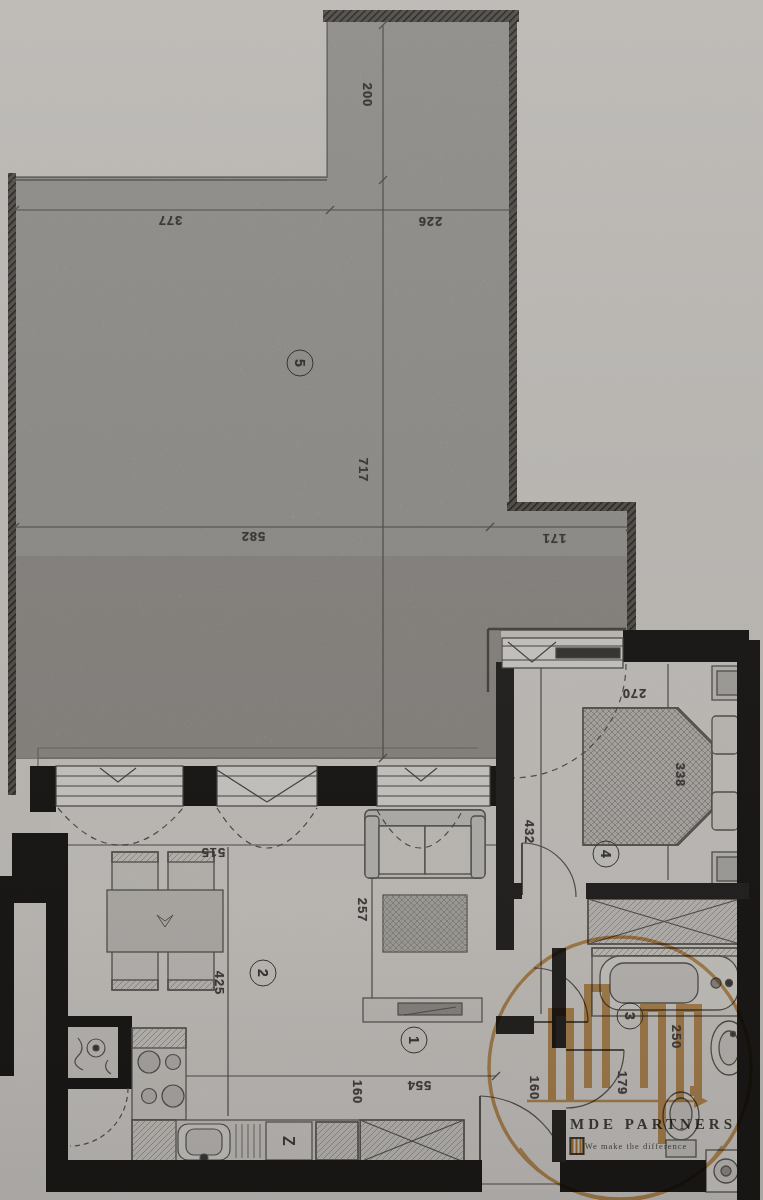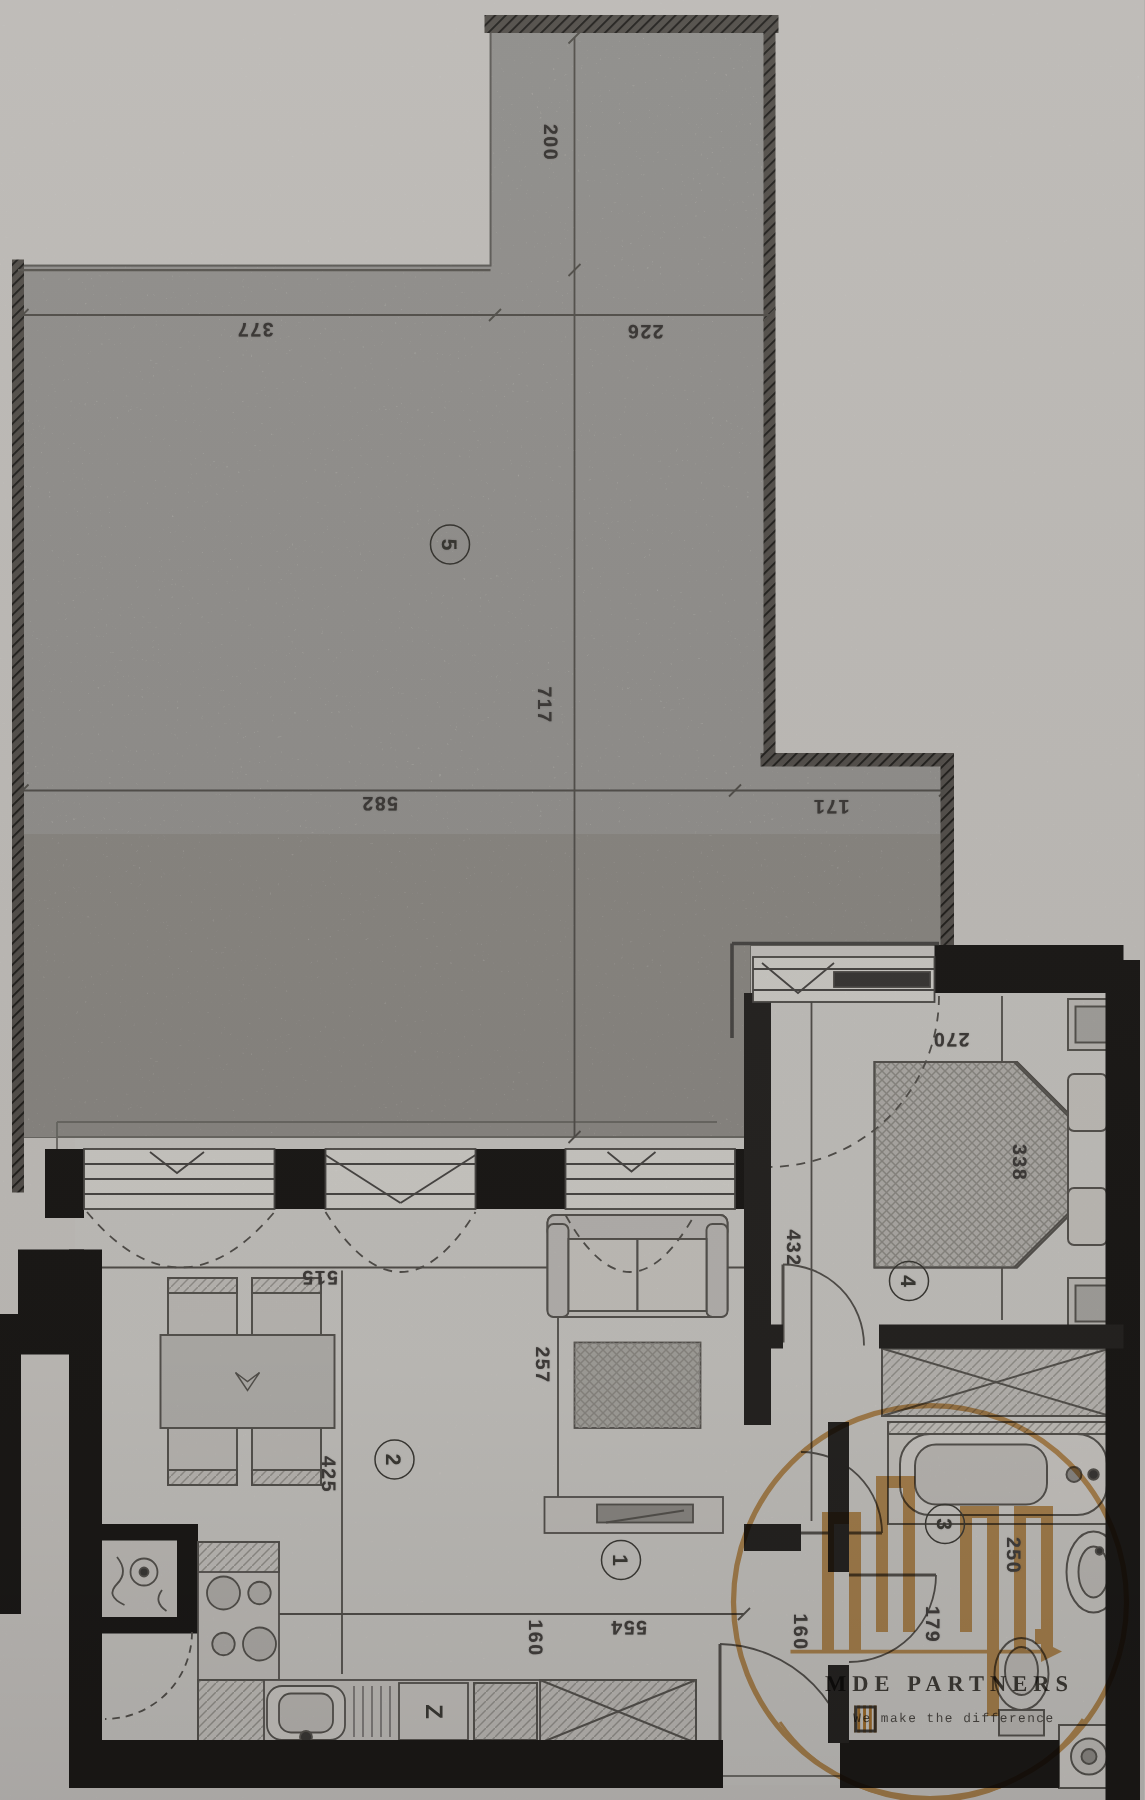--- a/index.html
+++ b/index.html
@@ -30,21 +30,21 @@
     position:absolute;font:700 16px "Liberation Sans",sans-serif;color:#34322e;
     transform:translate(-50%,-50%) rotate(90deg);
   }
   .wm{position:absolute;mix-blend-mode:multiply;}
   .wm-brand{
     font-family:"Liberation Serif",serif;font-size:15px;font-weight:600;
     letter-spacing:4px;color:rgba(52,48,42,.88);white-space:nowrap;
     transform:translate(-50%,-50%);
   }
   .wm-tag{
-    font-family:Liberation Mono, monospace;font-size:8.5px;
+    font-family:Liberation Serif, serif;font-size:8.5px;
     letter-spacing:1px;color:rgba(52,48,42,.8);white-space:nowrap;
     transform:translate(-50%,-50%);
   }
   .wm-minilogo{
     width:11px;height:14px;border:2px solid rgba(47,44,40,.85);
     background:repeating-linear-gradient(90deg,#cf8a2f 0 2px,transparent 2px 4px);
     transform:translate(-50%,-50%);
   }
 </style>
 </head>
@@ -362,17 +362,17 @@
 <div class="dim r90" style="left:622px;top:1083px">179</div>
 
 <div class="room" style="left:300px;top:363px">5</div>
 <div class="room" style="left:263px;top:973px">2</div>
 <div class="room" style="left:414px;top:1040px">1</div>
 <div class="room" style="left:606px;top:854px">4</div>
 <div class="room" style="left:630px;top:1016px">3</div>
 
 <div class="appl" style="left:288px;top:1141px">Z</div>
 
-<div class="wm wm-brand" style="left:633px;top:1124px">MDE PARTNERS</div>
+<div class="wm wm-brand" style="left:653px;top:1124px">MDE PARTNERS</div>
 <div class="wm wm-minilogo" style="left:577px;top:1146px"></div>
 <div class="wm wm-tag" style="left:636px;top:1146px">We make the difference</div>
 
 </div>
 
 </body></html>

